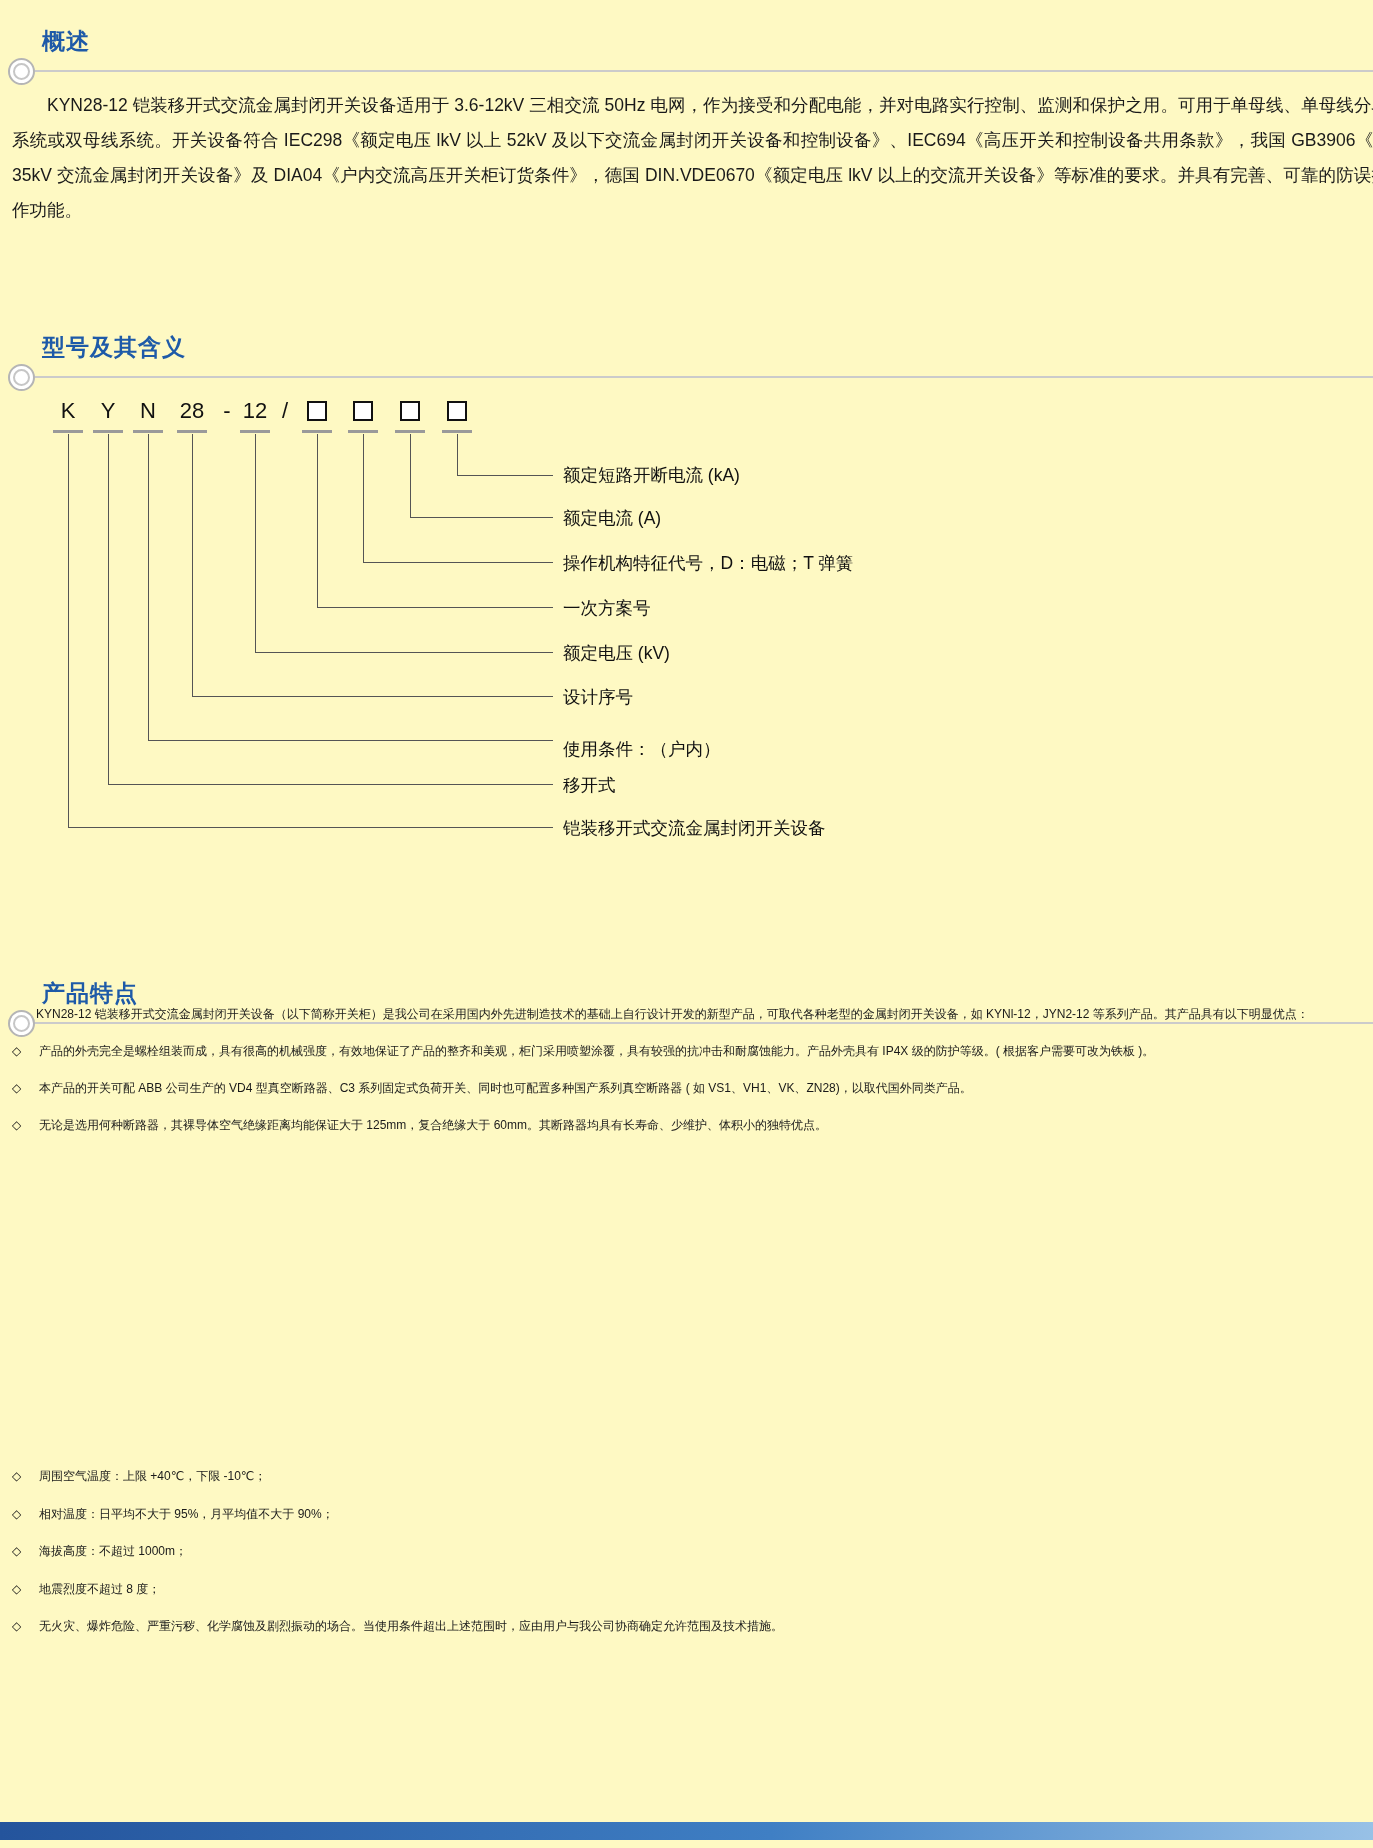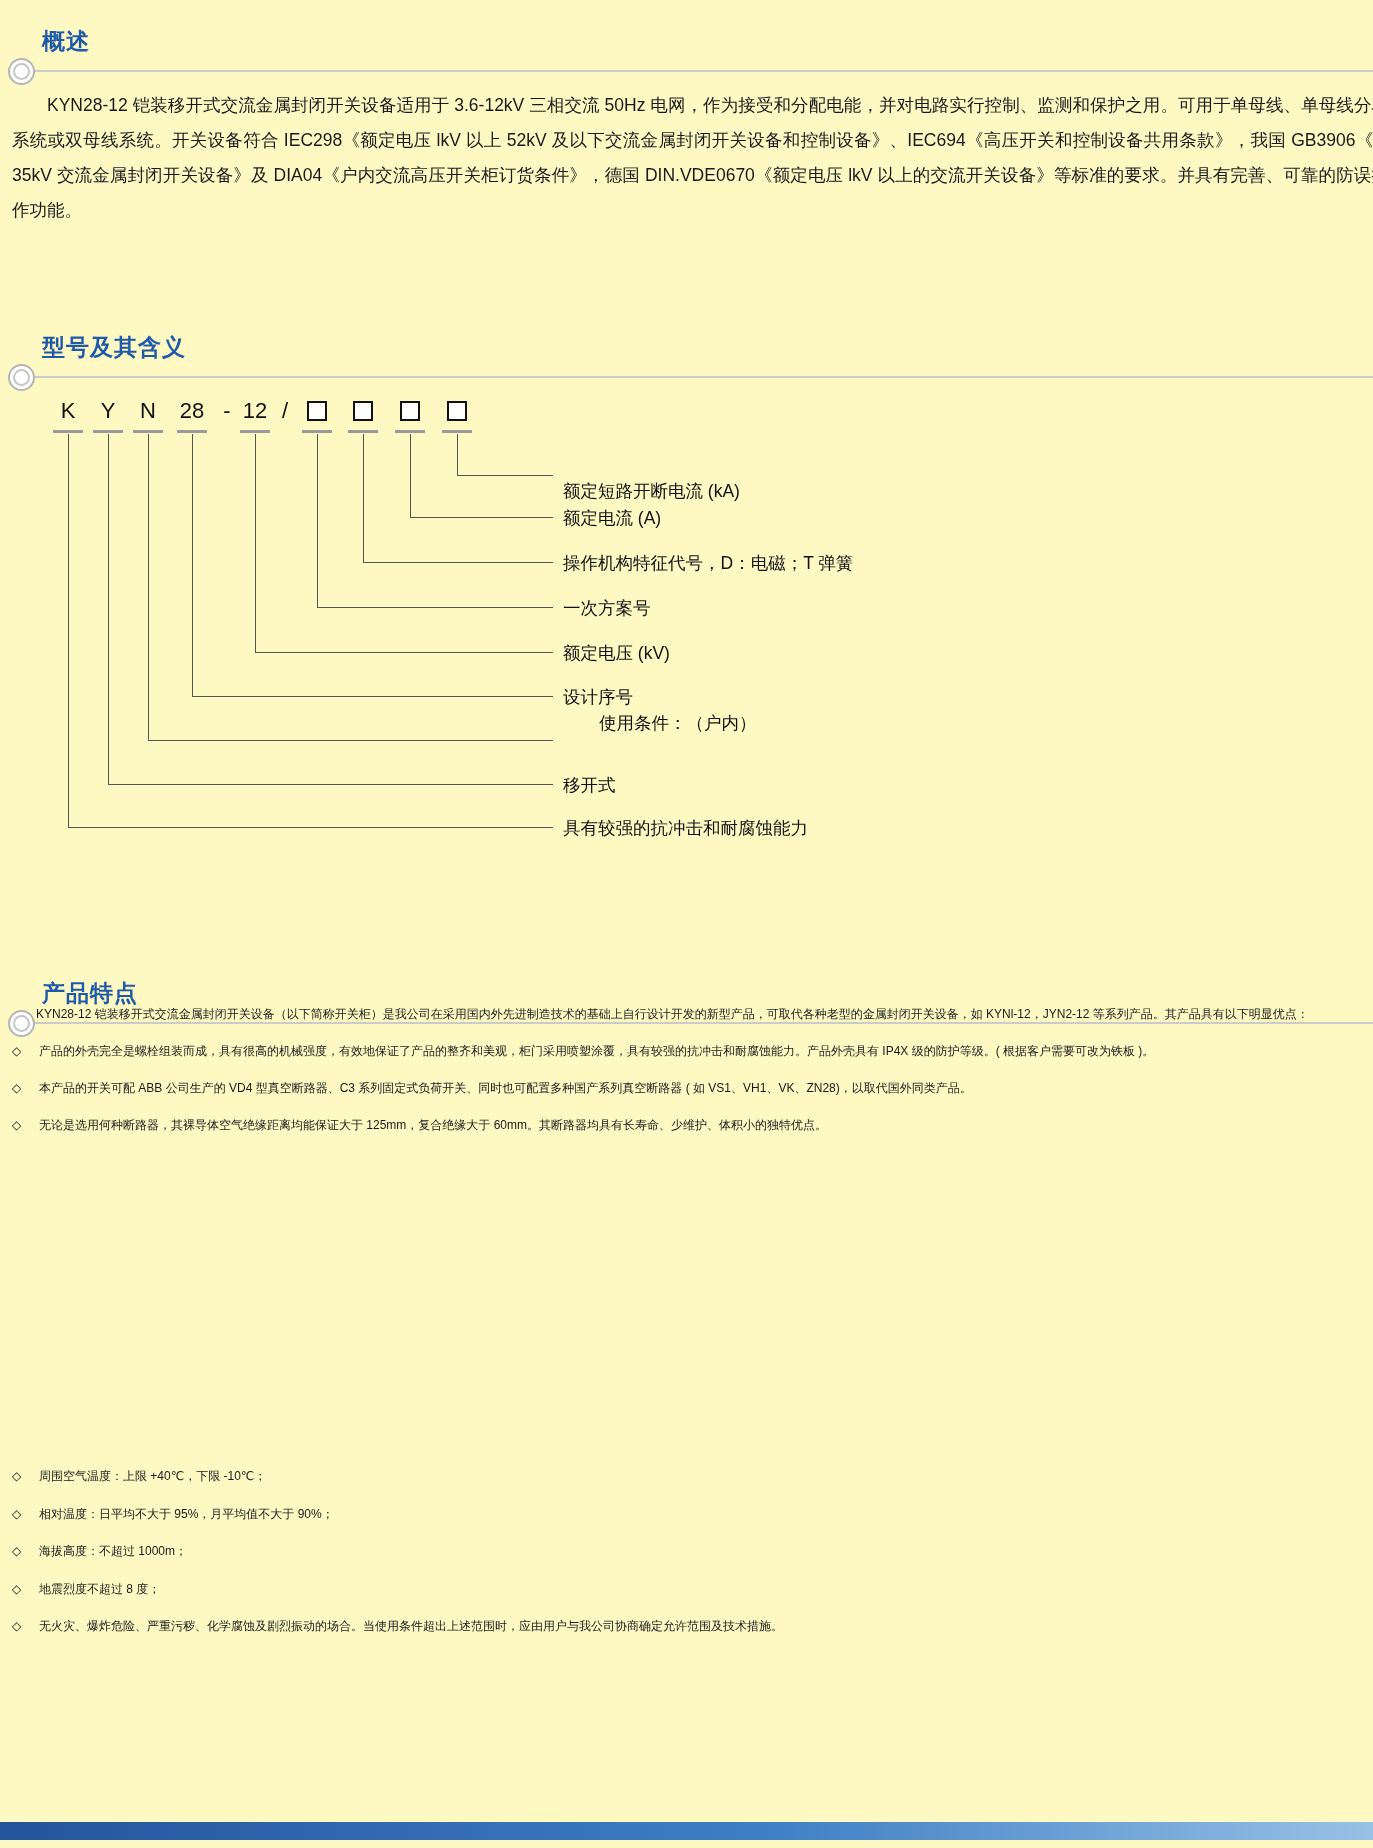--- a/index.html
+++ b/index.html
@@ -113,29 +113,29 @@
     <div class="conn" style="left:417px;top:38px;width:96px;height:42px;"></div>
     <div class="conn" style="left:370px;top:38px;width:143px;height:84px;"></div>
     <div class="conn" style="left:323px;top:38px;width:190px;height:129px;"></div>
     <div class="conn" style="left:277px;top:38px;width:236px;height:174px;"></div>
     <div class="conn" style="left:215px;top:38px;width:298px;height:219px;"></div>
     <div class="conn" style="left:152px;top:38px;width:361px;height:263px;"></div>
     <div class="conn" style="left:108px;top:38px;width:405px;height:307px;"></div>
     <div class="conn" style="left:68px;top:38px;width:445px;height:351px;"></div>
     <div class="conn" style="left:28px;top:38px;width:485px;height:394px;"></div>
 
-    <span class="dlabel" style="top:82px;">额定短路开断电流 (kA)</span>
+    <span class="dlabel" style="top:66px;">额定短路开断电流 (kA)</span>
     <span class="dlabel" style="top:109px;">额定电流 (A)</span>
     <span class="dlabel" style="top:154px;">操作机构特征代号，D：电磁；T 弹簧</span>
     <span class="dlabel" style="top:199px;">一次方案号</span>
     <span class="dlabel" style="top:244px;">额定电压 (kV)</span>
     <span class="dlabel" style="top:288px;">设计序号</span>
-    <span class="dlabel" style="top:314px;margin-left:36px;">使用条件：（户内）</span>
+    <span class="dlabel" style="top:340px;">使用条件：（户内）</span>
     <span class="dlabel" style="top:376px;">移开式</span>
-    <span class="dlabel" style="top:419px;">具有较强的抗冲击和耐腐蚀能力</span>
+    <span class="dlabel" style="top:419px;">铠装移开式交流金属封闭开关设备</span>
   </div>
 
   <div class="section-header" style="top:930px;margin-top:48px;">
     <div class="header-line"></div>
     <div class="ring"></div>
     <div class="section-title">产品特点</div>
   </div>
   <div class="flow" style="top:996px;">
     <div class="intro">KYN28-12 铠装移开式交流金属封闭开关设备（以下简称开关柜）是我公司在采用国内外先进制造技术的基础上自行设计开发的新型产品，可取代各种老型的金属封闭开关设备，如 KYNl-12，JYN2-12 等系列产品。其产品具有以下明显优点：</div>
     <div class="bullet">

